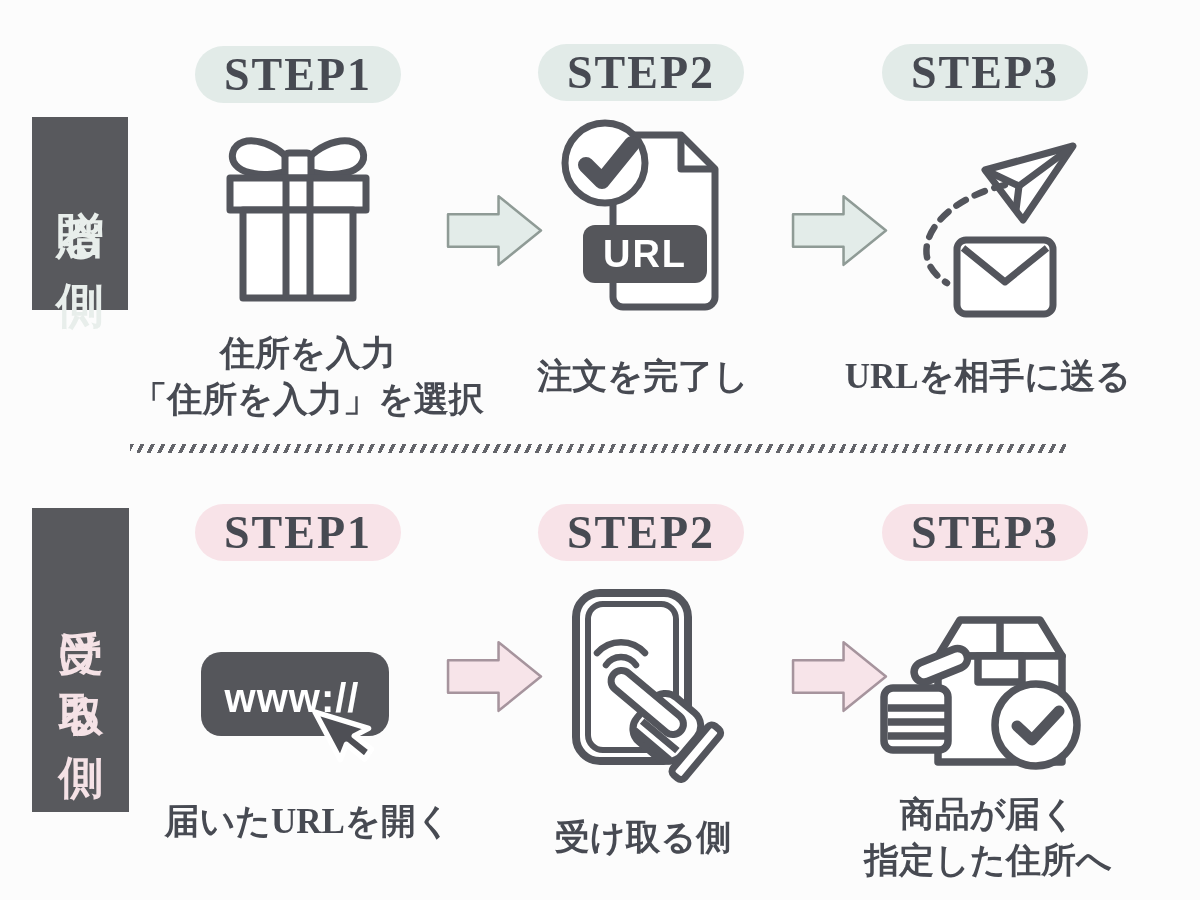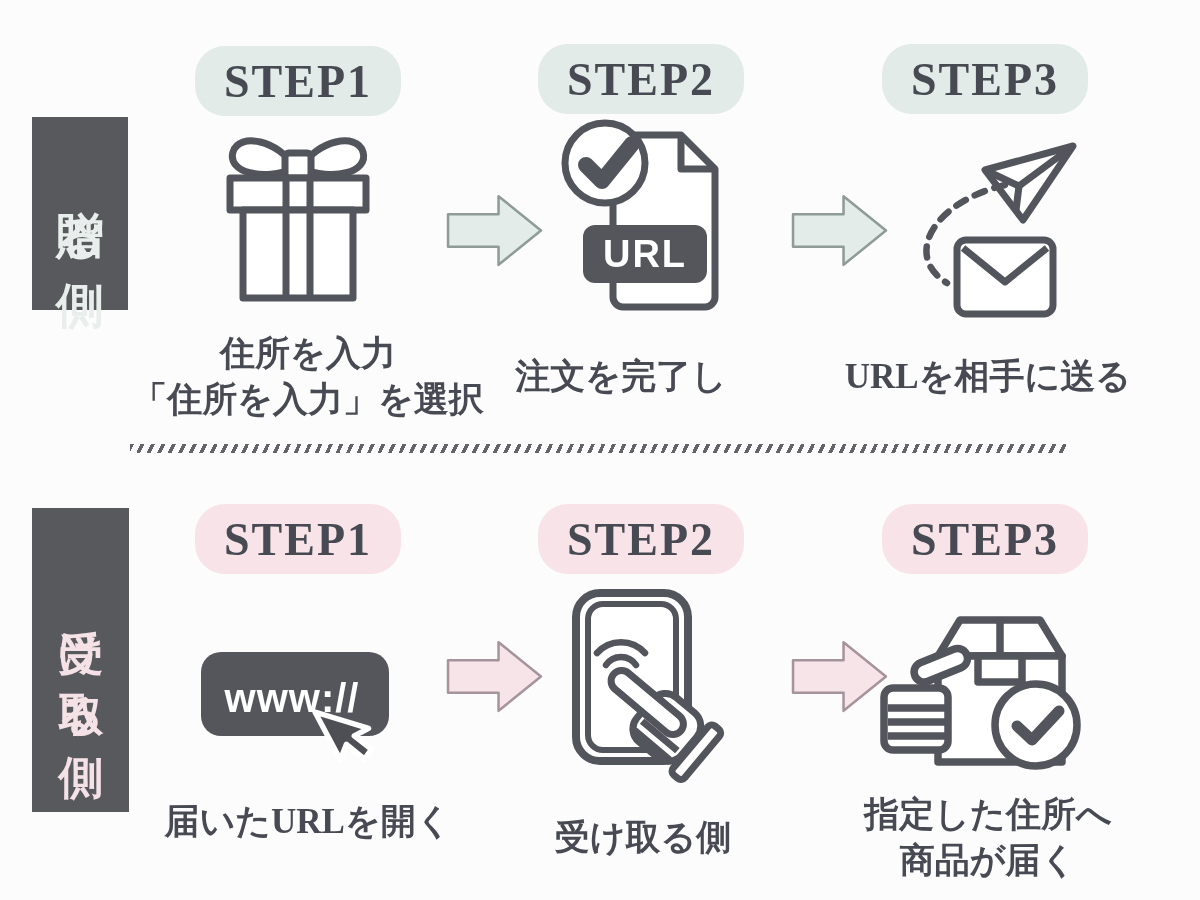--- a/index.html
+++ b/index.html
@@ -6,21 +6,21 @@
   .stage{position:relative;width:1200px;height:900px;background:#fcfcfc;overflow:hidden;
          font-family:"Liberation Serif","DejaVu Serif",serif;color:#474a52;}
   
   .banner{position:absolute;background:#58595d;display:flex;align-items:center;justify-content:center;}
   .banner .vtext{writing-mode:vertical-rl;text-orientation:upright;font-weight:700;line-height:1;}
   .banner-giver{left:32px;top:117px;width:96px;height:193px;}
   .banner-giver .vtext{color:#e8eeeb;font-size:48px;letter-spacing:9px;}
   .banner-receiver{left:32px;top:508px;width:97px;height:304px;}
   .banner-receiver .vtext{color:#f5e2e6;font-size:45px;letter-spacing:6px;}
   
-  .pill{position:absolute;width:206px;height:70px;border-radius:30px;display:flex;align-items:center;justify-content:center;
+  .pill{position:absolute;width:206px;height:57px;border-radius:30px;display:flex;align-items:center;justify-content:center;
         font-weight:700;font-size:46px;letter-spacing:2px;color:#474a52;}
   .pill.mint{background:#e2ebe8;}
   .pill.pink{background:#f8e3e8;}
   
   .caption{position:absolute;width:440px;display:flex;flex-direction:column;align-items:center;justify-content:center;
            font-weight:700;font-size:35px;line-height:1.32;color:#474a52;text-align:center;}
   .caption div{white-space:nowrap;}
   
   .arrow{position:absolute;width:101px;height:77px;}
   
@@ -85,21 +85,21 @@
     <polygon points="4,22 54,22 54,4 96,38 54,72 54,54 4,54" fill="#e3ece9" stroke="#8f9b96" stroke-width="2.5" stroke-linejoin="round"></polygon>
   </svg>
   <svg class="arrow" style="left:789px;top:192px;" viewBox="0 0 100 76">
     <polygon points="4,22 54,22 54,4 96,38 54,72 54,54 4,54" fill="#e3ece9" stroke="#8f9b96" stroke-width="2.5" stroke-linejoin="round"></polygon>
   </svg>
 
   <div class="caption" style="left:88px;top:322px;height:110px;">
     <div>住所を入力</div>
     <div>「住所を入力」を選択</div>
   </div>
-  <div class="caption" style="left:401px;top:322px;height:110px;">
+  <div class="caption" style="left:423px;top:322px;height:110px;">
     <div>注文を完了し</div>
   </div>
   <div class="caption" style="left:768px;top:322px;height:110px;">
     <div>URLを相手に送る</div>
     <div></div>
   </div>
 
   <div class="divider"></div>
 
   <div class="banner banner-receiver">
@@ -159,17 +159,17 @@
   </svg>
 
   <div class="caption" style="left:88px;top:772px;height:100px;">
     <div>届いたURLを開く</div>
     <div></div>
   </div>
   <div class="caption" style="left:423px;top:783px;height:110px;">
     <div>受け取る側</div>
   </div>
   <div class="caption" style="left:768px;top:783px;height:110px;">
+    <div>商品が届く</div>
     <div>指定した住所へ</div>
-    <div>商品が届く</div>
   </div>
 
 </div>
 
 </body></html>

